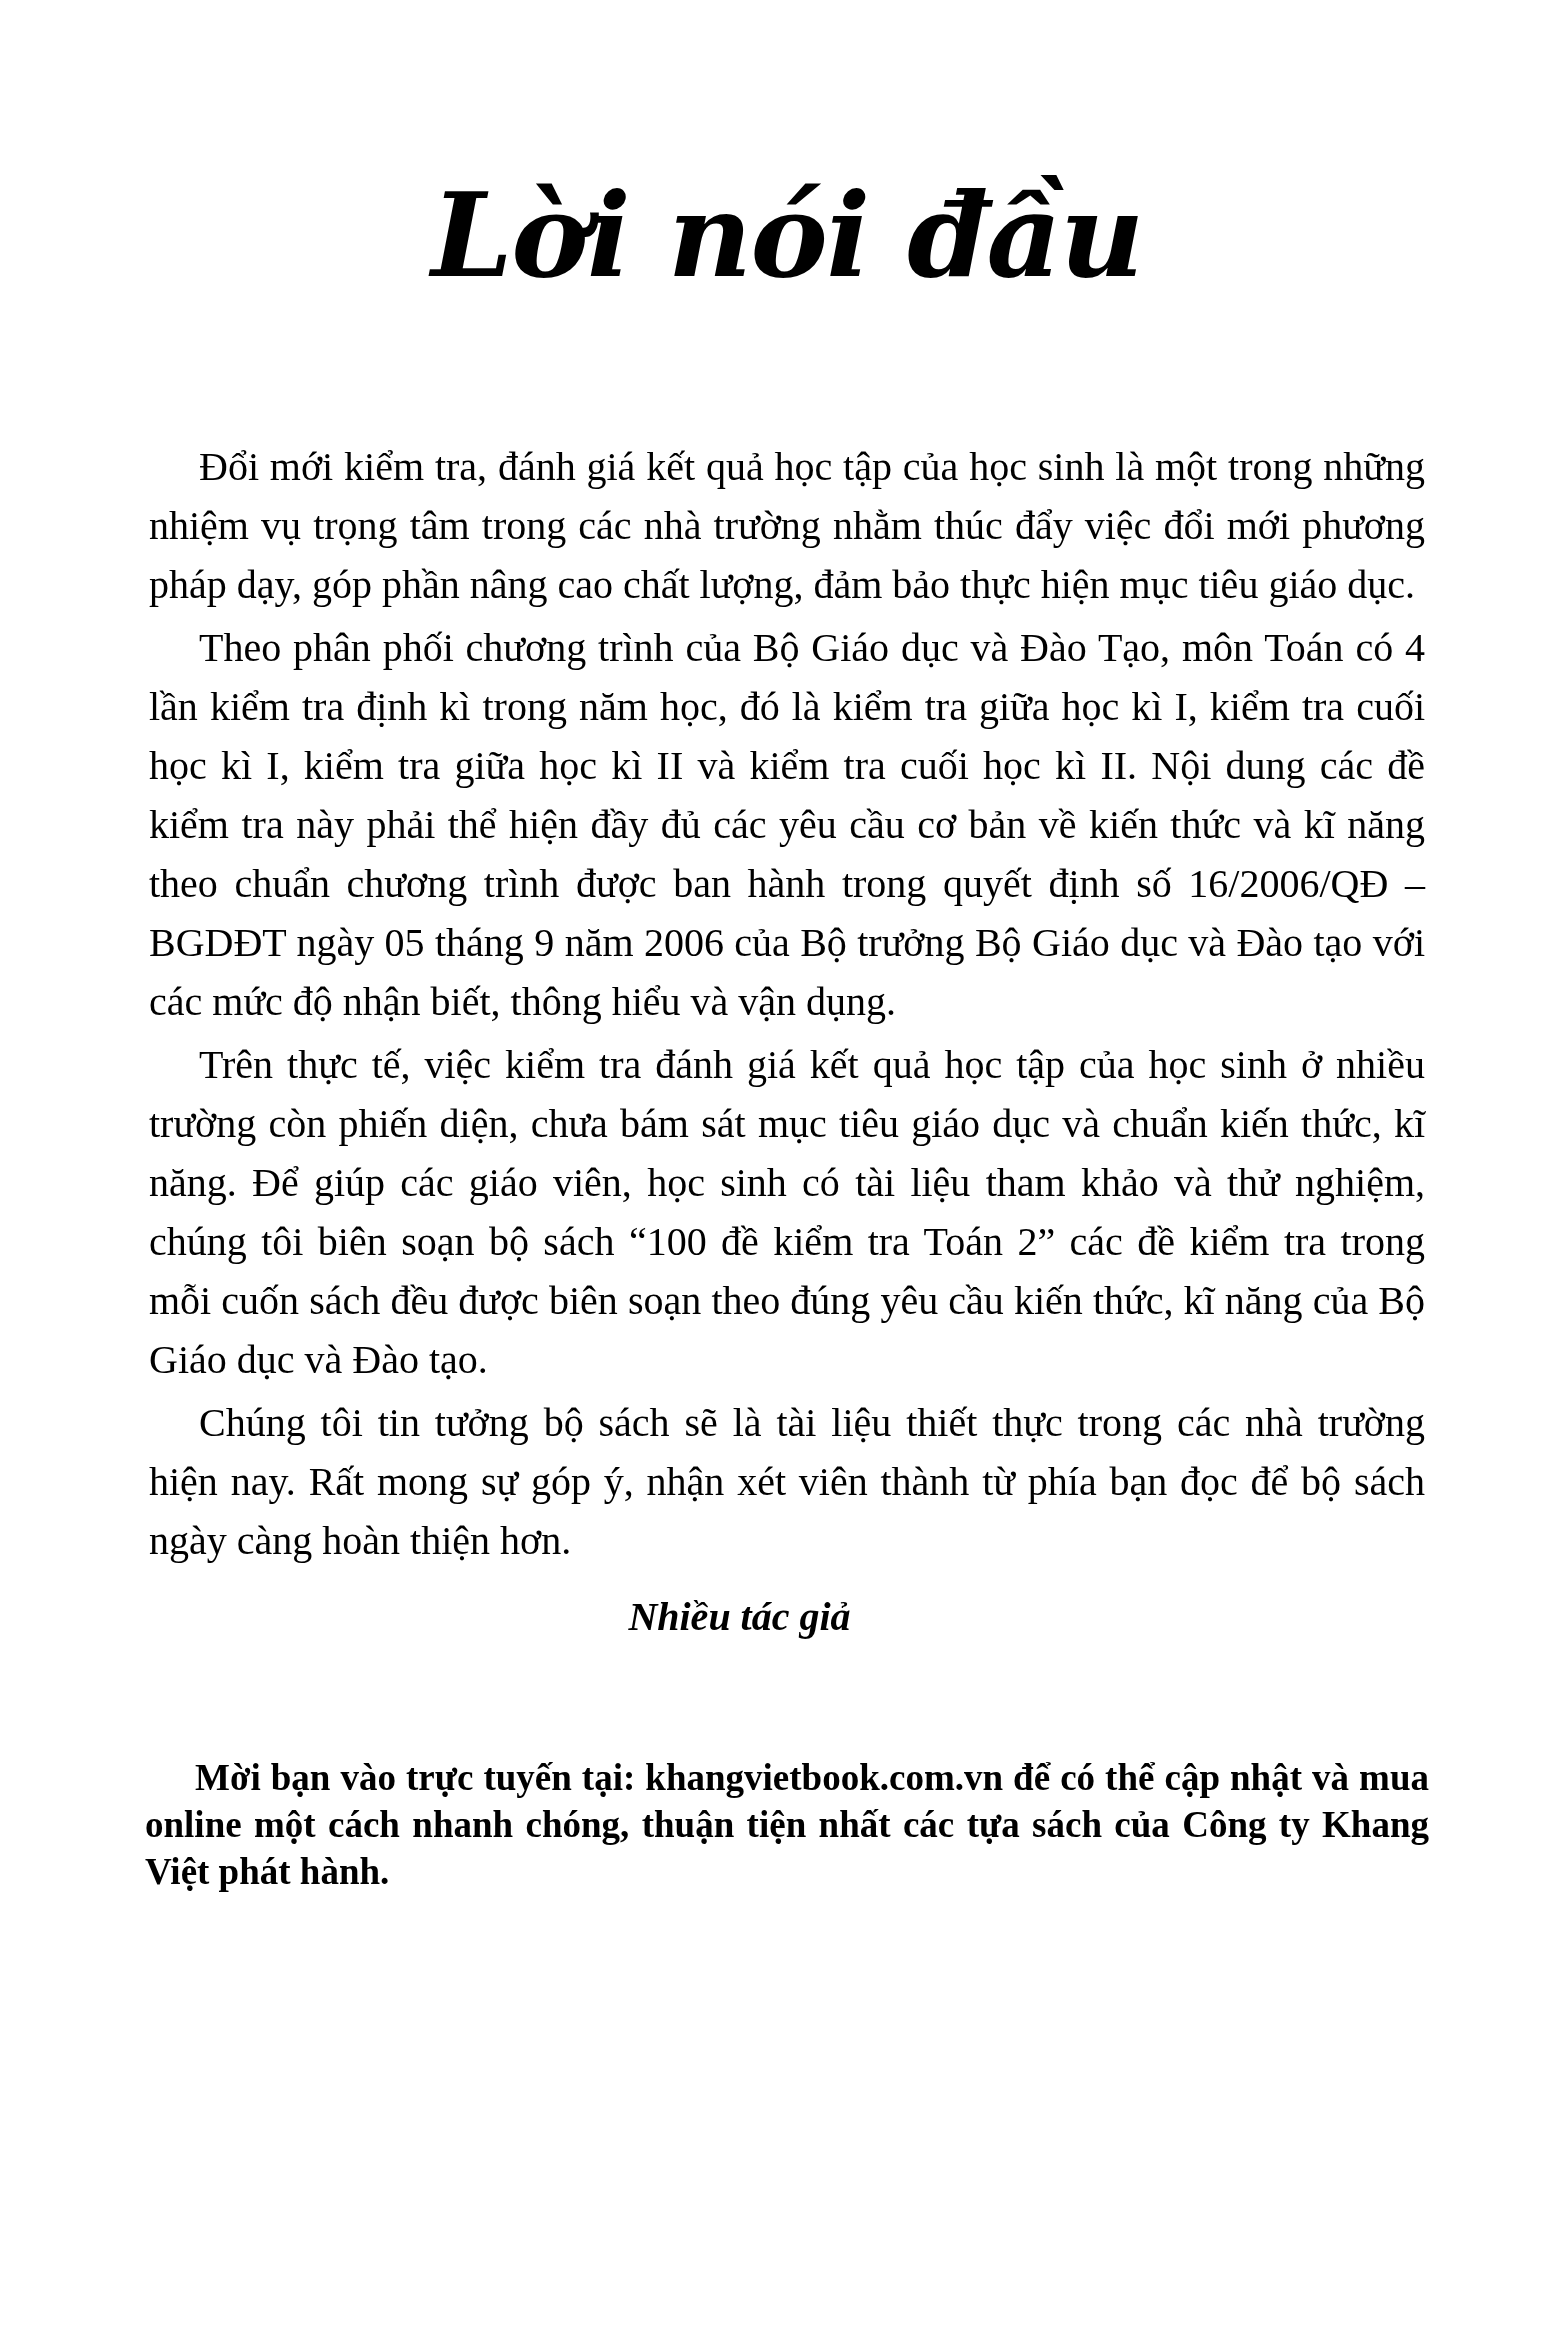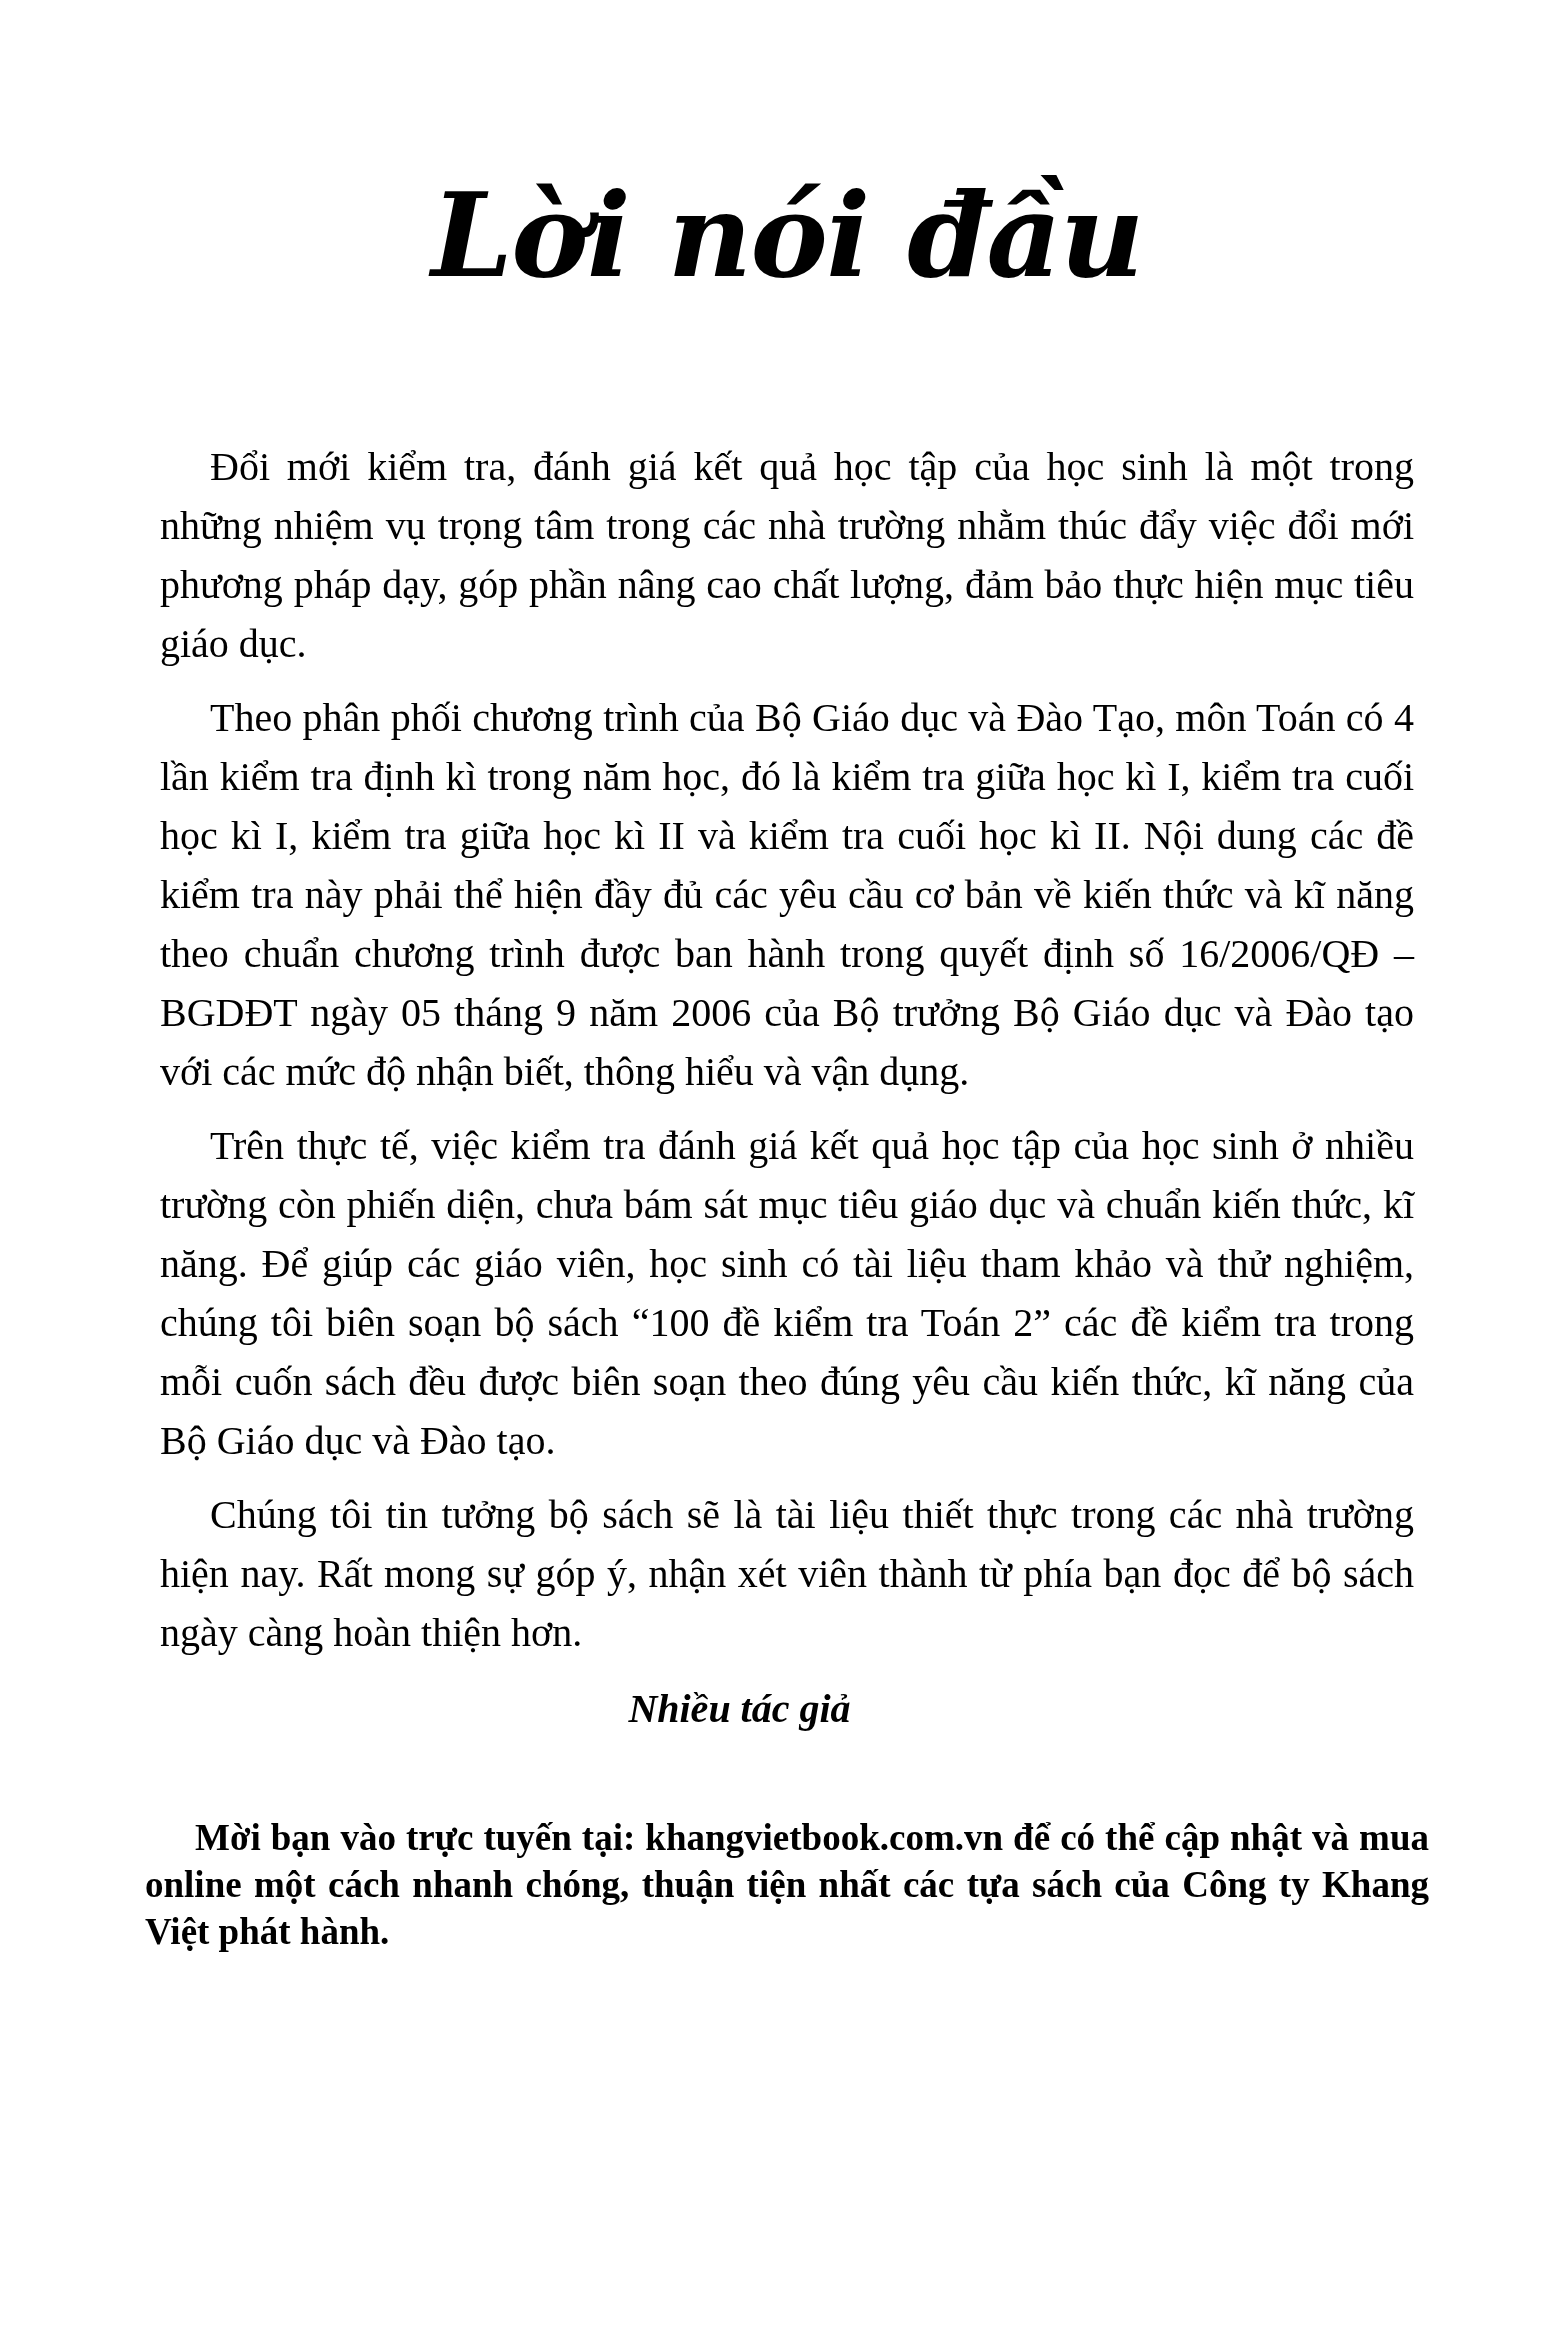--- a/index.html
+++ b/index.html
@@ -29,36 +29,36 @@
     line-height: 190px;
     letter-spacing: -1.7px;
     text-align: center;
     margin: 0 0 107px 0;
   }
   .body-p {
     font-size: 40px;
     line-height: 59px;
     text-align: justify;
     text-indent: 50px;
-    margin: 15px;
+    margin: 4px;
   }
   .bold-inline {
     font-weight: normal;
   }
   .signature {
     font-size: 40px;
     line-height: 59px;
     font-weight: bold;
     font-style: italic;
     text-align: center;
     padding-right: 95px;
     margin: 16.5px 0 0 0;
   }
   .footer-block {
-    margin-top: 76px;
+    margin-top: 108px;
     font-weight: bold;
   }
   .footer-p {
     font-size: 37px;
     line-height: 47px;
     text-align: justify;
     margin: 0;
   }
   .footer-p.indent {
     text-indent: 50px;

